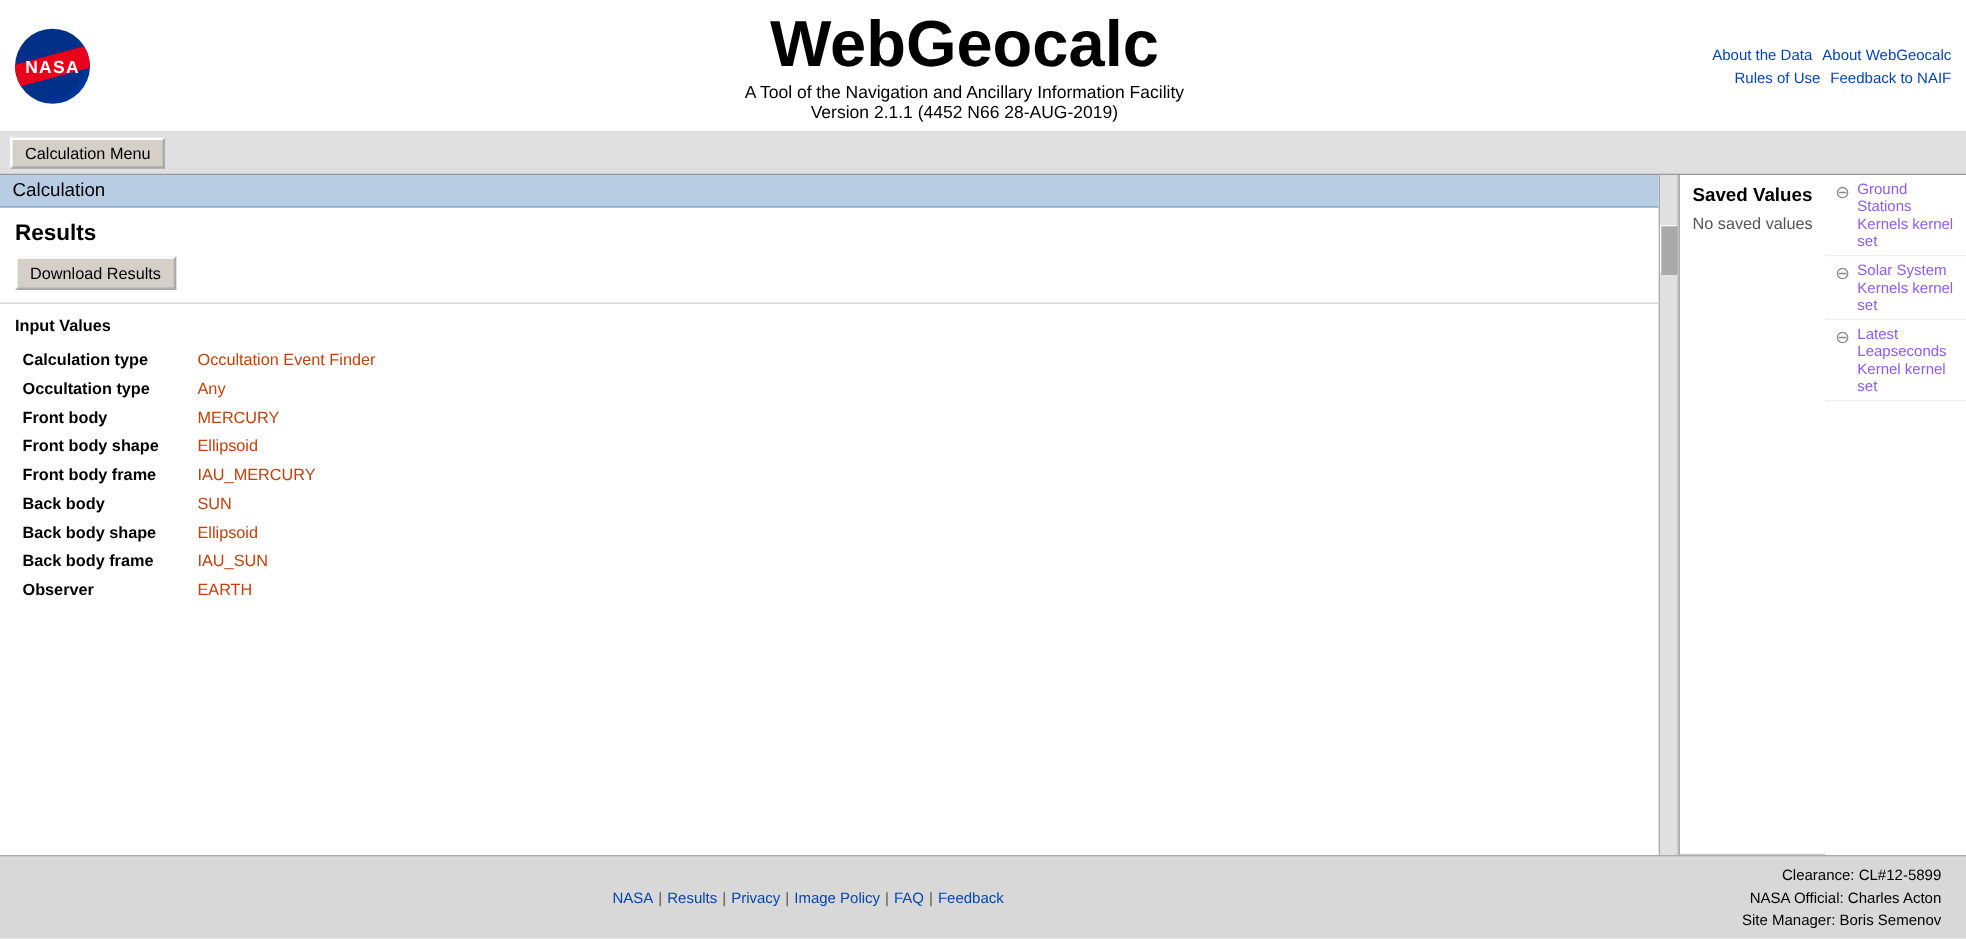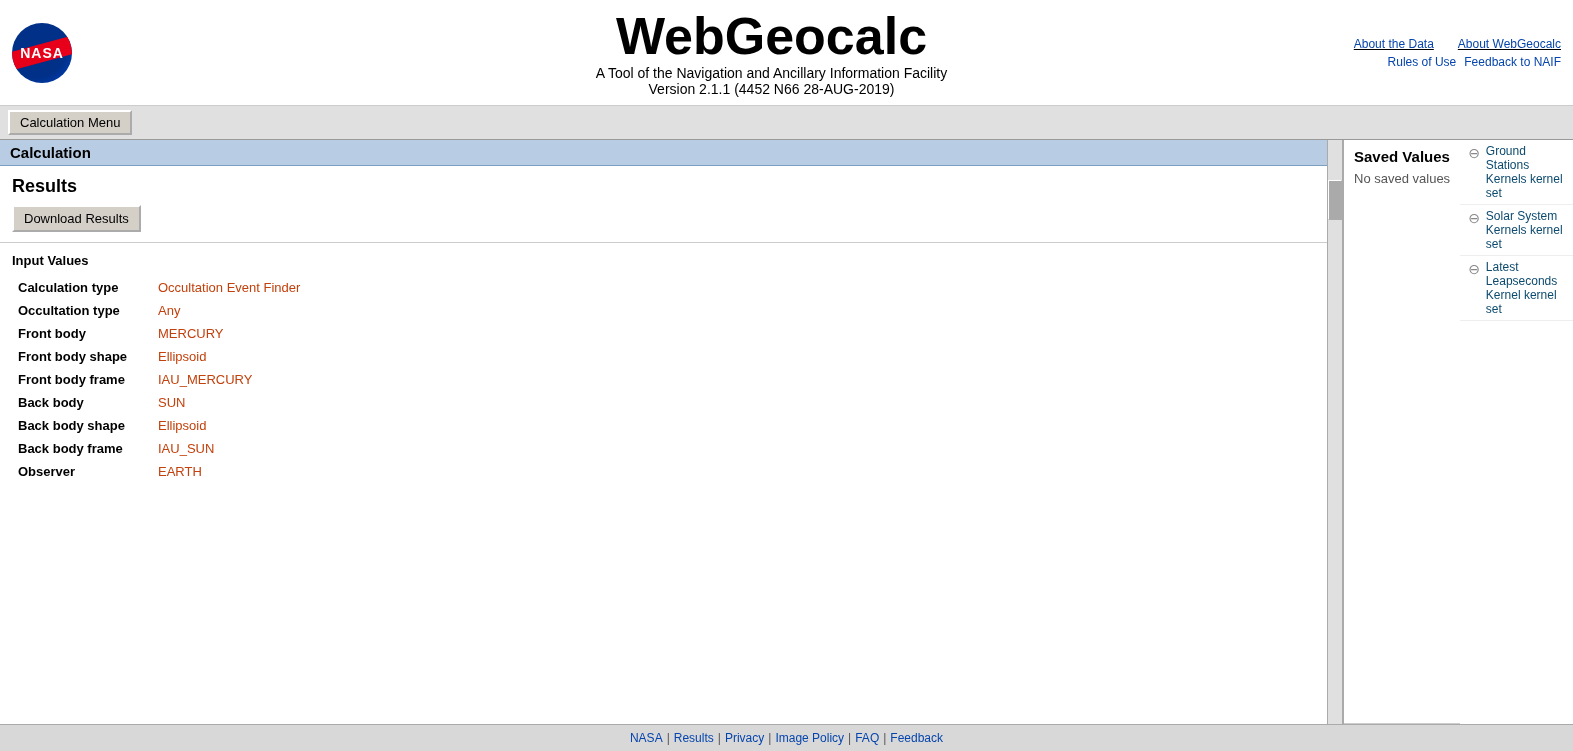--- a/index.html
+++ b/index.html
@@ -81,22 +81,21 @@
       gap: 4px;
       font-size: 12px;
       min-width: 230px;
     }
     #nav-links a {
       color: #0645ad;
       text-decoration: none;
     }
     #nav-links .top-row {
       display: flex;
-      gap: 24px;
-      text-decoration: underline;
+      gap: 8px;
     }
     #nav-links .bottom-row {
       display: flex;
       gap: 8px;
     }
 
     
     #calc-menu-bar {
       background: #e0e0e0;
       padding: 4px 8px;
@@ -123,21 +122,21 @@
       flex: 1;
       overflow-y: auto;
       padding: 0;
     }
 
     
     .section-header {
       background: #b8cce4;
       padding: 4px 10px;
       font-size: 15px;
-      font-weight: bold;
+      font-weight: normal;
       color: #000;
       border-bottom: 1px solid #7a9fc0;
     }
 
     
     #results-section {
       padding: 10px 12px;
       border-bottom: 1px solid #ccc;
     }
     #results-section h2 {
@@ -222,21 +221,21 @@
       border-bottom: 1px solid #eee;
     }
     .kernel-item .remove-icon {
       color: #888;
       font-size: 14px;
       cursor: pointer;
       flex-shrink: 0;
       margin-top: 1px;
     }
     .kernel-item .kernel-name {
-      color: #0c4a6e;
+      color: #8b5cf6;
     }
 
     
     #scrollbar-area {
       width: 16px;
       background: #e0e0e0;
       border-left: 1px solid #aaa;
       border-right: 1px solid #aaa;
       display: flex;
       flex-direction: column;
@@ -402,13 +401,18 @@
       <a href="#">Results</a>
       <span class="separator"> | </span>
       <a href="#">Privacy</a>
       <span class="separator"> | </span>
       <a href="#">Image Policy</a>
       <span class="separator"> | </span>
       <a href="#">FAQ</a>
       <span class="separator"> | </span>
       <a href="#">Feedback</a>
     </div>
+  <div class="clearance-info">
+    <div>Clearance: CL#12-5899</div>
+    <div>NASA Official: Charles Acton</div>
+    <div>Site Manager: Boris Semenov</div>
+  </div>
 </div>
 
 </body></html>

